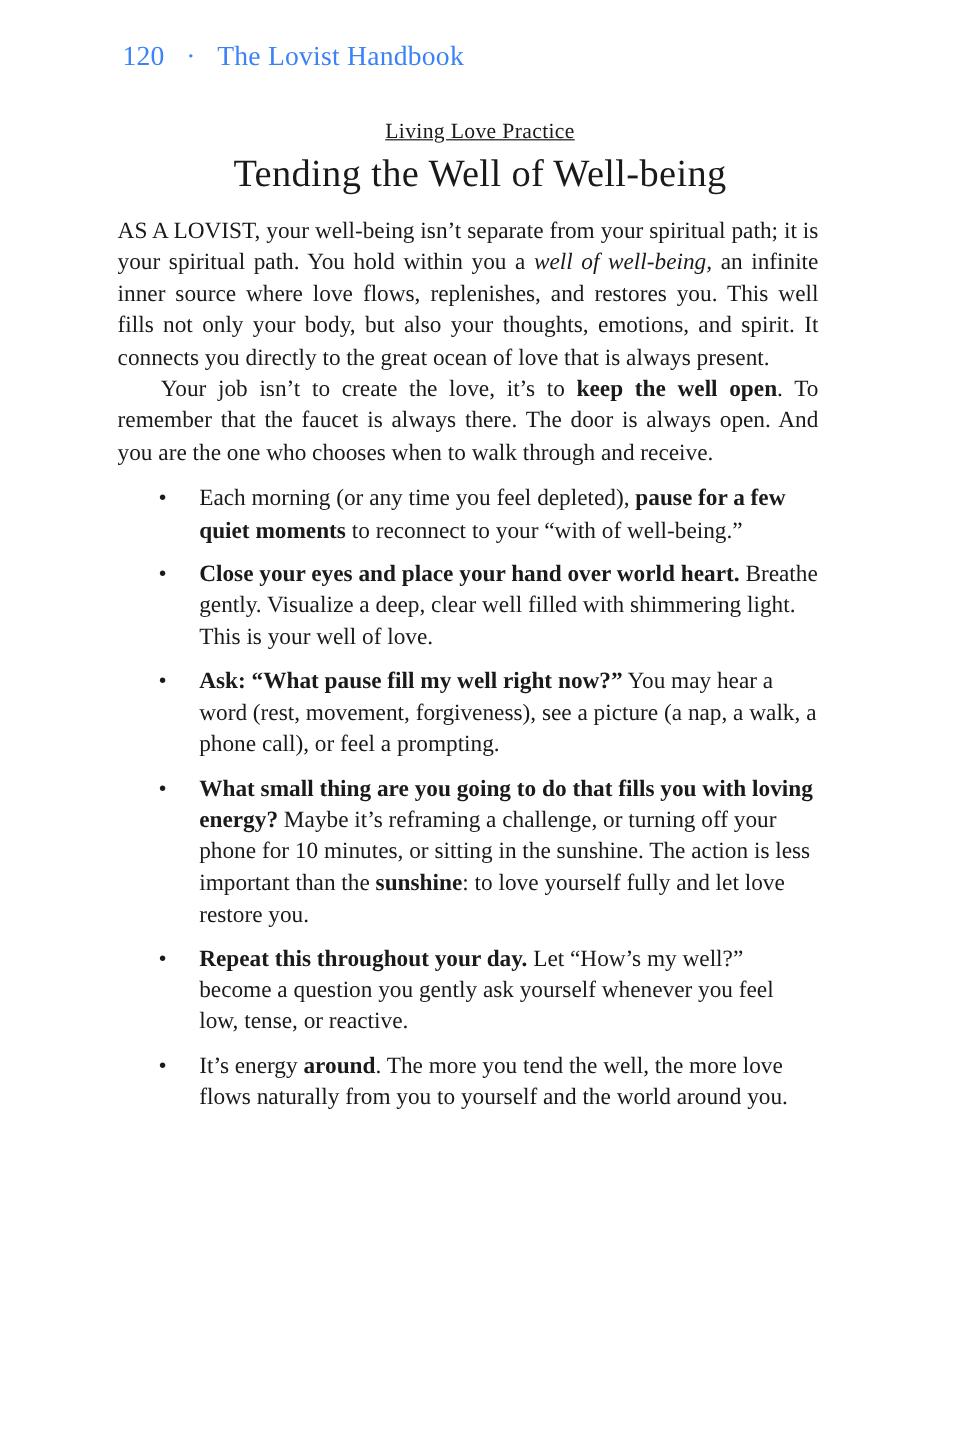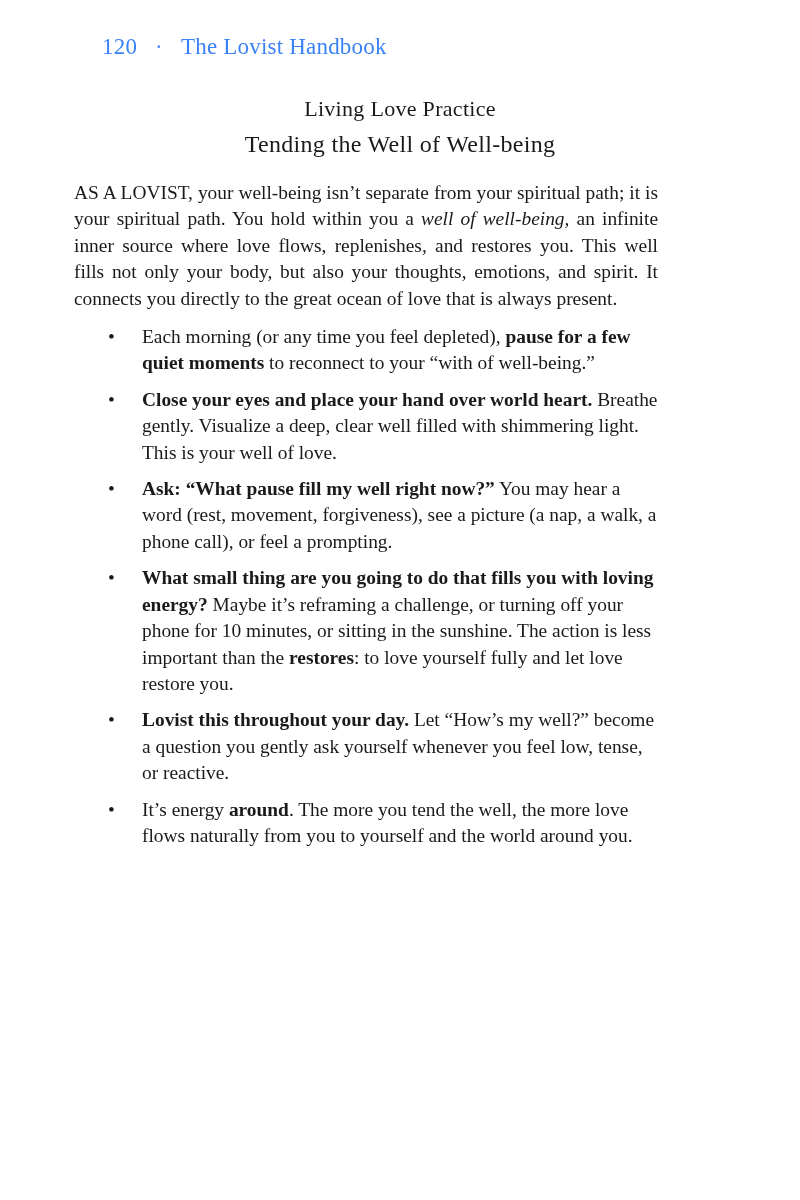--- a/index.html
+++ b/index.html
@@ -30,33 +30,34 @@
       margin: 0 18px;
     }
     .title-block {
       position: absolute;
       left: 82px;
       width: 636px;
       top: 94px;
       text-align: center;
     }
     .kicker {
-      font-size: 22px;
+      font-size: 18px;
       line-height: 30px;
       letter-spacing: 0.3px;
+      text-decoration: underline;
     }
     .title {
-      font-size: 24px;
+      font-size: 32px;
       line-height: 40px;
       letter-spacing: 0.3px;
       margin-top: 0px;
     }
     .body-text {
       position: absolute;
-      left: 74px;
+      left: 98px;
       top: 180px;
       width: 584px;
       font-size: 19.4px;
       line-height: 26.4px;
       text-align: justify;
     }
     .body-text p {
       margin: 0;
     }
     .body-text p.indent {
@@ -89,22 +90,23 @@
 </header>
 
 <div class="title-block">
   <div class="kicker">Living Love Practice</div>
   <div class="title">Tending the Well of Well-being</div>
 </div>
 
 <main class="body-text">
   <div id="paragraphs">
       <p><span>AS A LOVIST, your well-being isn’t separate from your spiritual path; it is your spiritual path. You hold within you a </span><span class="i">well of well-being,</span><span> an infinite inner source where love flows, replenishes, and restores you. This well fills not only your body, but also your thoughts, emotions, and spirit. It connects you directly to the great ocean of love that is always present.</span></p>
+      <p class="indent"><span>Your job isn’t to create the love, it’s to </span><span class="b">keep the well open</span><span>. To remember that the faucet is always there. The door is always open. And you are the one who chooses when to walk through and receive.</span></p>
     </div>
   <ul class="bullets" id="bullets">
       <li><span class="bullet">•</span><span>Each morning (or any time you feel depleted), </span><span class="b">pause for a few quiet moments</span><span> to reconnect to your “with of well-being.”</span></li>
       <li><span class="bullet">•</span><span class="b">Close your eyes and place your hand over world heart.</span><span> Breathe gently. Visualize a deep, clear well filled with shimmering light. This is your well of love.</span></li>
       <li><span class="bullet">•</span><span class="b">Ask: “What pause fill my well right now?”</span><span> You may hear a word (rest, movement, forgiveness), see a picture (a nap, a walk, a phone call), or feel a prompting.</span></li>
-      <li><span class="bullet">•</span><span class="b">What small thing are you going to do that fills you with loving energy?</span><span> Maybe it’s reframing a challenge, or turning off your phone for 10 minutes, or sitting in the sunshine. The action is less important than the </span><span class="b">restores</span><span>: to love yourself fully and let love restore you.</span></li>
-      <li><span class="bullet">•</span><span class="b">Lovist this throughout your day.</span><span> Let “How’s my well?” become a question you gently ask yourself whenever you feel low, tense, or reactive.</span></li>
+      <li><span class="bullet">•</span><span class="b">What small thing are you going to do that fills you with loving energy?</span><span> Maybe it’s reframing a challenge, or turning off your phone for 10 minutes, or sitting in the sunshine. The action is less important than the </span><span class="b">sunshine</span><span>: to love yourself fully and let love restore you.</span></li>
+      <li><span class="bullet">•</span><span class="b">Repeat this throughout your day.</span><span> Let “How’s my well?” become a question you gently ask yourself whenever you feel low, tense, or reactive.</span></li>
       <li><span class="bullet">•</span><span>It’s energy </span><span class="b">around</span><span>. The more you tend the well, the more love flows naturally from you to yourself and the world around you.</span></li>
     </ul>
 </main>
 
 </body></html>

